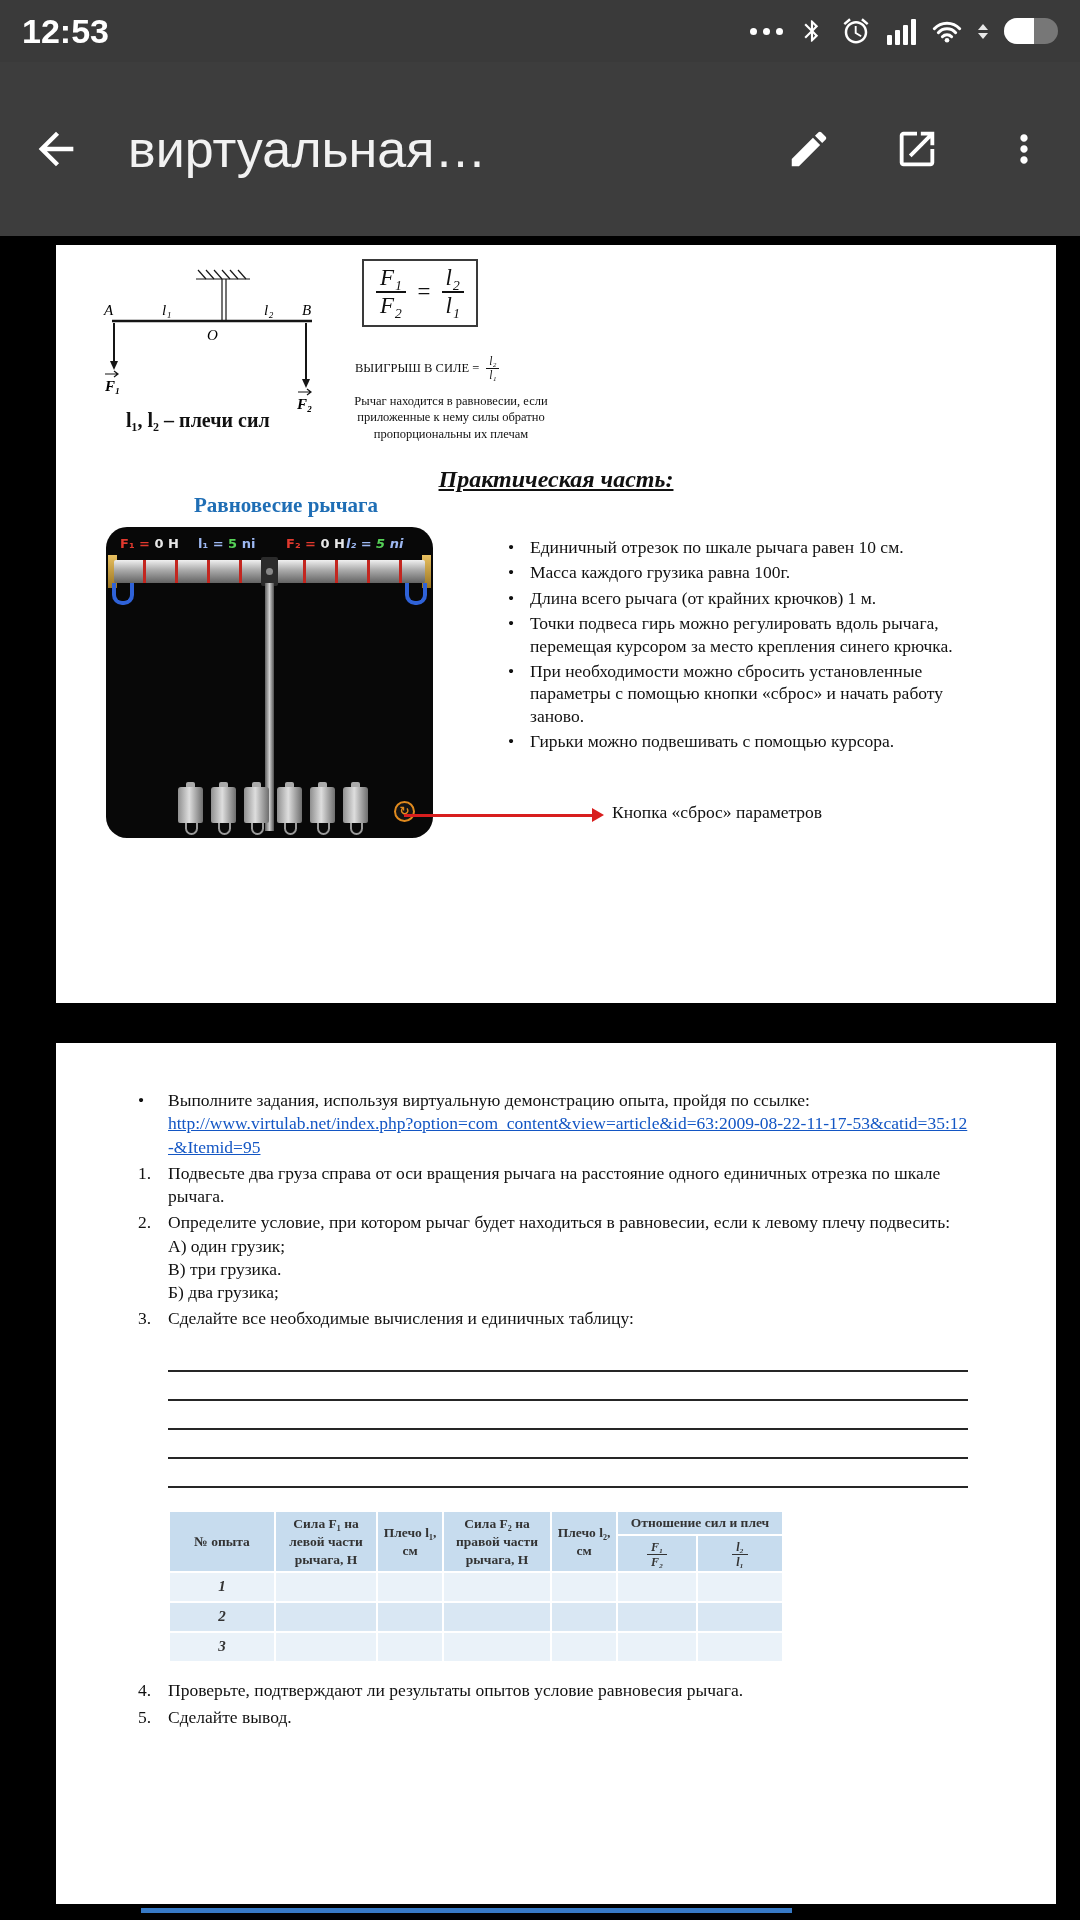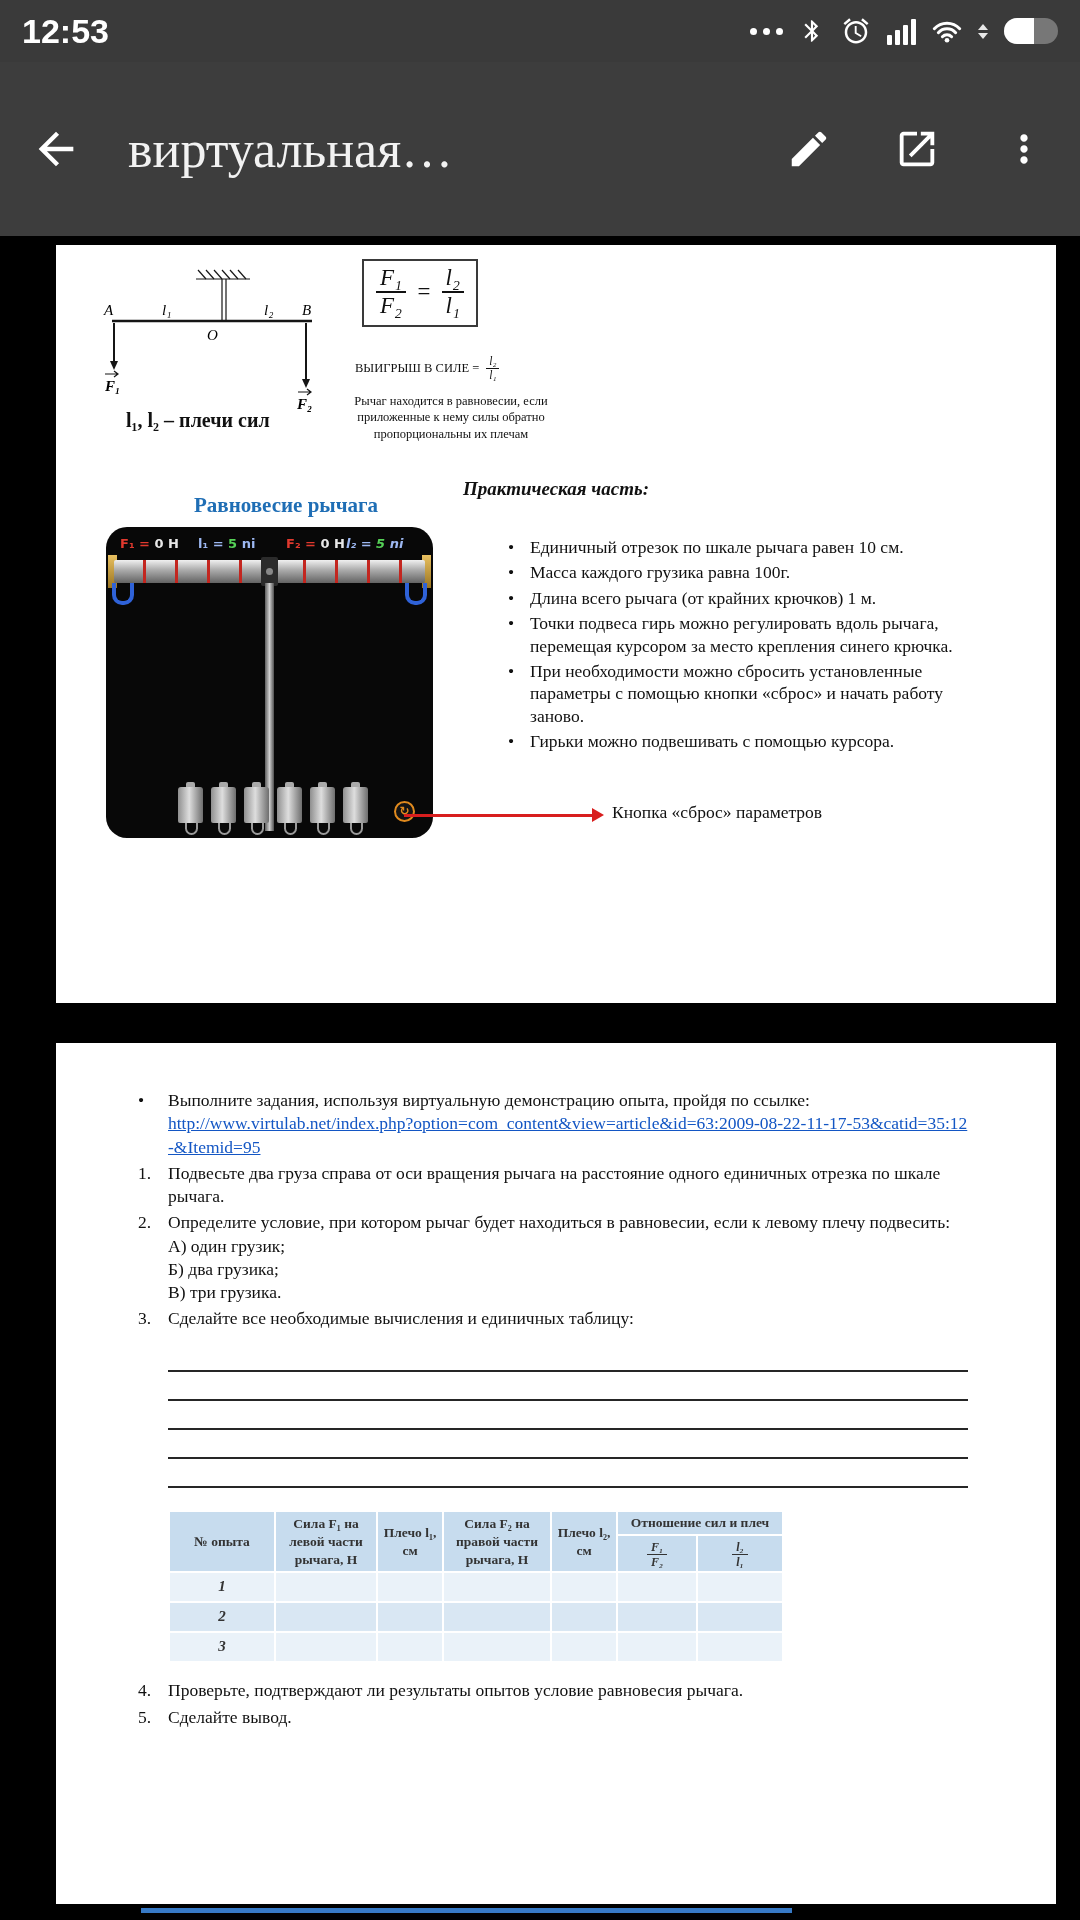--- a/index.html
+++ b/index.html
@@ -20,21 +20,21 @@
   .batt i { position:absolute; left:0; top:0; bottom:0; width:55%; background:#fff; }
   .net-arrows { display:flex; flex-direction:column; gap:3px; }
   .net-arrows b { width:0; height:0; border-left:5px solid transparent; border-right:5px solid transparent; }
   .net-arrows .up { border-bottom:6px solid #e8e8e8; }
   .net-arrows .dn { border-top:6px solid #e8e8e8; }
 
   
   .app-bar { position:absolute; top:62px; left:0; width:100%; height:174px; background:#3d3d3d;
              display:flex; align-items:center; box-sizing:border-box; padding:0 30px; }
   .icon-btn { background:none; border:none; padding:0; cursor:pointer; display:flex; align-items:center; }
-  .app-title { flex:1; margin-left:46px; color:#f2f2f2; font-size:52px; white-space:nowrap; overflow:hidden;font-family:Liberation Serif, serif; }
+  .app-title { flex:1; margin-left:46px; color:#f2f2f2; font-size:52px; white-space:nowrap; overflow:hidden; }
   .app-actions { display:flex; align-items:center; gap:62px; margin-right:4px; }
 
   
   .doc-area { position:absolute; top:236px; left:0; right:0; bottom:0; background:#000; }
   .page { position:absolute; left:56px; width:1000px; background:#fff;
           font-family:"Liberation Serif","DejaVu Serif",serif; color:#111; }
   .page1 { top:9px; height:758px; }
   .page2 { top:807px; height:861px; box-sizing:border-box; padding:46px 86px 0 82px;
            font-size:17.5px; line-height:1.33; }
 
@@ -46,22 +46,22 @@
                  font-size:23px; font-style:italic; }
   .frac { display:inline-flex; flex-direction:column; align-items:center; line-height:1.12; }
   .frac .fn { border-bottom:2px solid #111; padding:0 4px; }
   .gain { position:absolute; left:299px; top:110px; display:flex; align-items:center; gap:7px;
           font-size:12.5px; }
   .mfrac { display:inline-flex; flex-direction:column; align-items:center; line-height:1.15;
            font-size:11.5px; font-style:italic; }
   .mfrac .fn { border-bottom:1px solid #111; padding:0 3px; }
   .note { position:absolute; left:294px; top:148px; width:202px; font-size:12.5px;
           text-align:center; line-height:1.3; }
-  .practical { position:absolute; left:360px; top:233px; width:280px; text-align:center;
-               font-size:19px; font-weight:bold; font-style:italic; }
+  .practical { position:absolute; left:360px; top:221px; width:280px; text-align:center;
+               font-size:24px; font-weight:bold; font-style:italic; text-decoration:underline; }
   .sim-title { position:absolute; left:138px; top:248px; font-size:21px; font-weight:bold; color:#1f6eb5; }
 
   
   .sim { position:absolute; left:50px; top:282px; width:327px; height:311px; background:#080808; overflow:hidden;border-radius:21px; }
   .sim .lbl { position:absolute; top:9px; font-family:"DejaVu Sans",sans-serif; font-size:13px; font-weight:bold; white-space:nowrap; }
   .lbl-f1 { left:14px; } .lbl-l1 { left:92px; } .lbl-f2 { left:180px; } .lbl-l2 { left:240px;font-style:italic; }
   .c-red { color:#e0392e; } .c-wht { color:#e8e8e8; } .c-grn { color:#55d157; } .c-blu { color:#9db8f2; }
   .bar { position:absolute; left:8px; top:33px; width:311px; height:23px; border-radius:2px;
          background: repeating-linear-gradient(90deg, rgba(0,0,0,0) 0 29px, #c3261f 29px 32px),
                      linear-gradient(#f0f0f0, #a9a9a9 45%, #636363); }
@@ -310,22 +310,22 @@
       <div class="p2-item">
         <span class="p2-marker">1.</span>
         <span class="p2-body">Подвесьте два груза справа от оси вращения рычага на расстояние одного единичных отрезка по шкале рычага.</span>
       </div>
 
       <div class="p2-item">
         <span class="p2-marker">2.</span>
         <span class="p2-body">
           <span>Определите условие, при котором рычаг будет находиться в равновесии, если к левому плечу подвесить:</span>
           <span style="display:block">А) один грузик;</span>
+          <span style="display:block">В) три грузика.</span>
           <span style="display:block">Б) два грузика;</span>
-          <span style="display:block">В) три грузика.</span>
         </span>
       </div>
 
       <div class="p2-item">
         <span class="p2-marker">3.</span>
         <span class="p2-body">Сделайте все необходимые вычисления и единичных таблицу:</span>
       </div>
 
       <div class="blanks">
         <div class="bline"></div>

